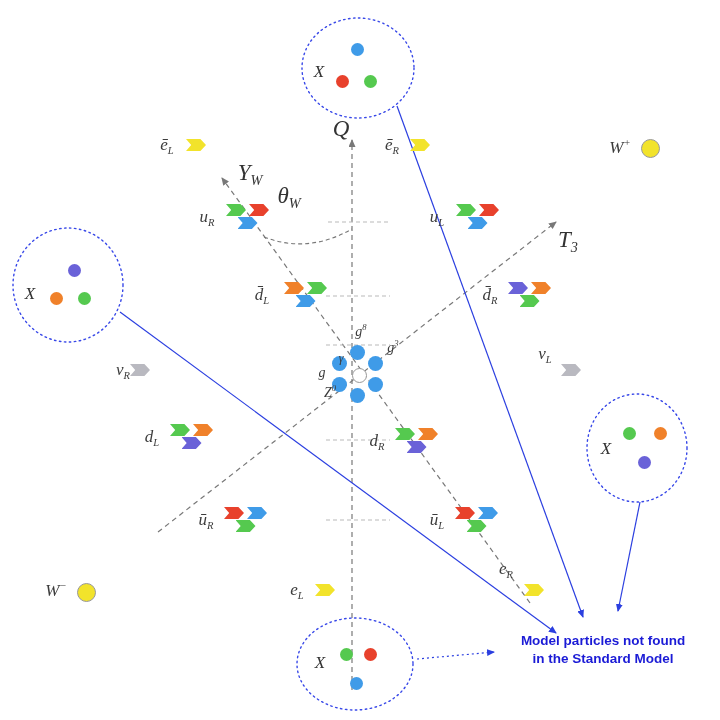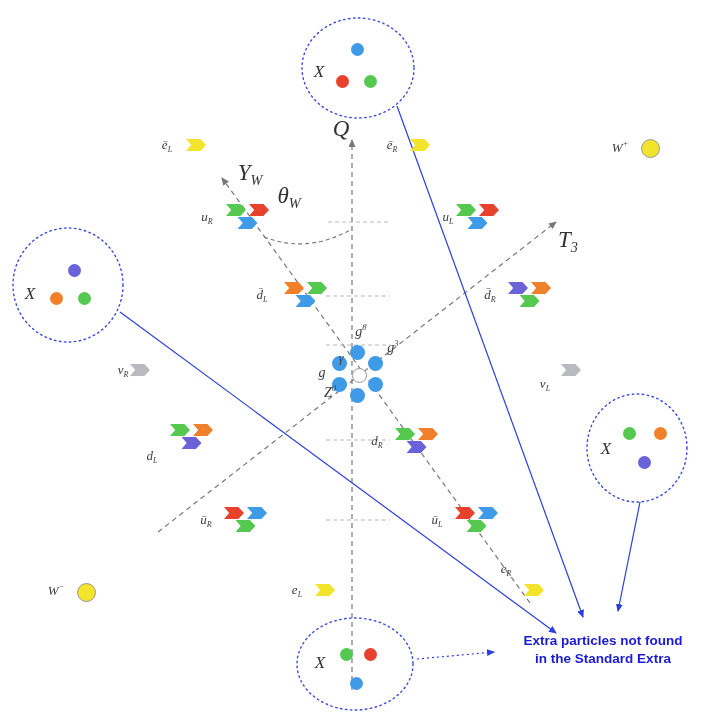--- a/index.html
+++ b/index.html
@@ -2,21 +2,21 @@
 <html style="--red: #E8412C; --green: #55C94F; --blue: #3F9BE8; --orange: #F0812A; --purple: #6A62D8; --yellow: #F2E32B; --gray: #B9B9C0; --line_blue: #2B3FE0; --axis_gray: #787878; --note_blue: #1B1BD6;"><head>
 <meta charset="utf-8">
 <style>
   html,body{margin:0;padding:0;background:#fff;}
   body{width:720px;height:720px;position:relative;overflow:hidden;
        font-family:"Liberation Serif", serif;}
   .stage{position:absolute;left:0;top:0;width:720px;height:720px;}
   svg.lines{position:absolute;left:0;top:0;}
 
   .plabel{position:absolute;transform:translate(-50%,-50%);
-          font-style:italic;font-size:13px;color:#3c3c3c;white-space:nowrap;line-height:1;}
+          font-style:italic;font-size:17px;color:#3c3c3c;white-space:nowrap;line-height:1;}
   .plabel sub{font-size:0.62em;}
   .plabel sup{font-size:0.62em;}
   .axis{font-size:23px;color:#333;}
   .glabel{font-size:14px;}
   .tiny{font-size:12px;}
 
   .cluster{position:absolute;display:flex;flex-direction:column;align-items:center;gap:1px;}
   .frow{display:flex;gap:3px;}
   .flag{width:20px;height:12px;display:inline-block;
         clip-path:polygon(0% 0%,72% 0%,100% 50%,72% 100%,0% 100%,26% 50%);}
@@ -129,21 +129,21 @@
   <div class="cluster" style="left:226px;top:204px">
       <div class="frow">
         <span class="flag" style="background: rgb(85, 201, 79);"></span>
         <span class="flag" style="background: rgb(232, 65, 44);"></span>
       </div>
       <div class="frow">
         <span class="flag" style="background: rgb(63, 155, 232);"></span>
       </div>
     </div>
 
-  <div class="plabel" style="left:448px;top:218px"><span>u</span><sub>L</sub></div>
+  <div class="plabel" style="left:437px;top:218px"><span>u</span><sub>L</sub></div>
   <div class="cluster" style="left:456px;top:204px">
       <div class="frow">
         <span class="flag" style="background: rgb(85, 201, 79);"></span>
         <span class="flag" style="background: rgb(232, 65, 44);"></span>
       </div>
       <div class="frow">
         <span class="flag" style="background: rgb(63, 155, 232);"></span>
       </div>
     </div>
 
@@ -169,28 +169,28 @@
       </div>
     </div>
 
   <div class="plabel" style="left:123px;top:371px"><span>ν</span><sub>R</sub></div>
   <div class="cluster" style="left:130px;top:364px">
       <div class="frow">
         <span class="flag" style="background: rgb(185, 185, 192);"></span>
       </div>
     </div>
 
-  <div class="plabel" style="left:545px;top:385px"><span>ν</span><sub>L</sub></div>
+  <div class="plabel" style="left:545px;top:355px"><span>ν</span><sub>L</sub></div>
   <div class="cluster" style="left:561px;top:364px">
       <div class="frow">
         <span class="flag" style="background: rgb(185, 185, 192);"></span>
       </div>
     </div>
 
-  <div class="plabel" style="left:152px;top:457px"><span>d</span><sub>L</sub></div>
+  <div class="plabel" style="left:152px;top:438px"><span>d</span><sub>L</sub></div>
   <div class="cluster" style="left:170px;top:424px">
       <div class="frow">
         <span class="flag" style="background: rgb(85, 201, 79);"></span>
         <span class="flag" style="background: rgb(240, 129, 42);"></span>
       </div>
       <div class="frow">
         <span class="flag" style="background: rgb(106, 98, 216);"></span>
       </div>
     </div>
 
@@ -260,17 +260,17 @@
       <span class="dot" style="background: rgb(106, 98, 216);"></span>
     </div>
   <div class="xgroup xg-bottom" style="left:297px;top:618px;width:116px;height:92px">
     <i class="xlabel" style="left:23px;top:45px">X</i>
   <span class="dot" style="background: rgb(85, 201, 79);"></span>
       <span class="dot" style="background: rgb(232, 65, 44);"></span>
       <span class="dot" style="background: rgb(63, 155, 232);"></span>
     </div>
 
   <div class="note">
-    <span>Extra particles not found</span>
-    <span>in the Standard Extra</span>
+    <span>Model particles not found</span>
+    <span>in the Standard Model</span>
   </div>
 
 </div>
 
 </body></html>

